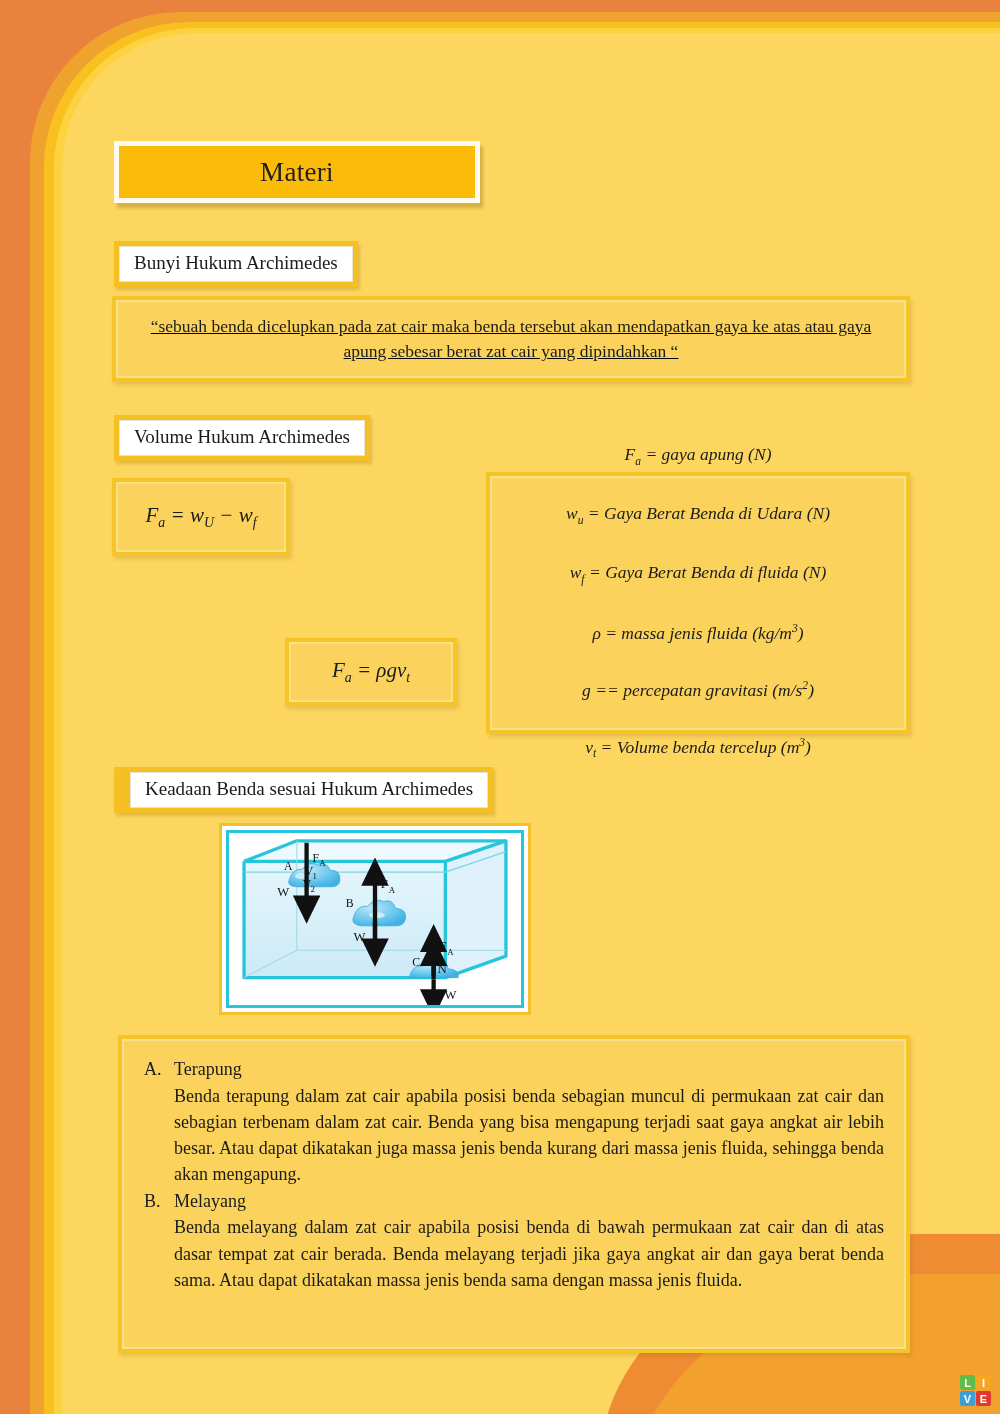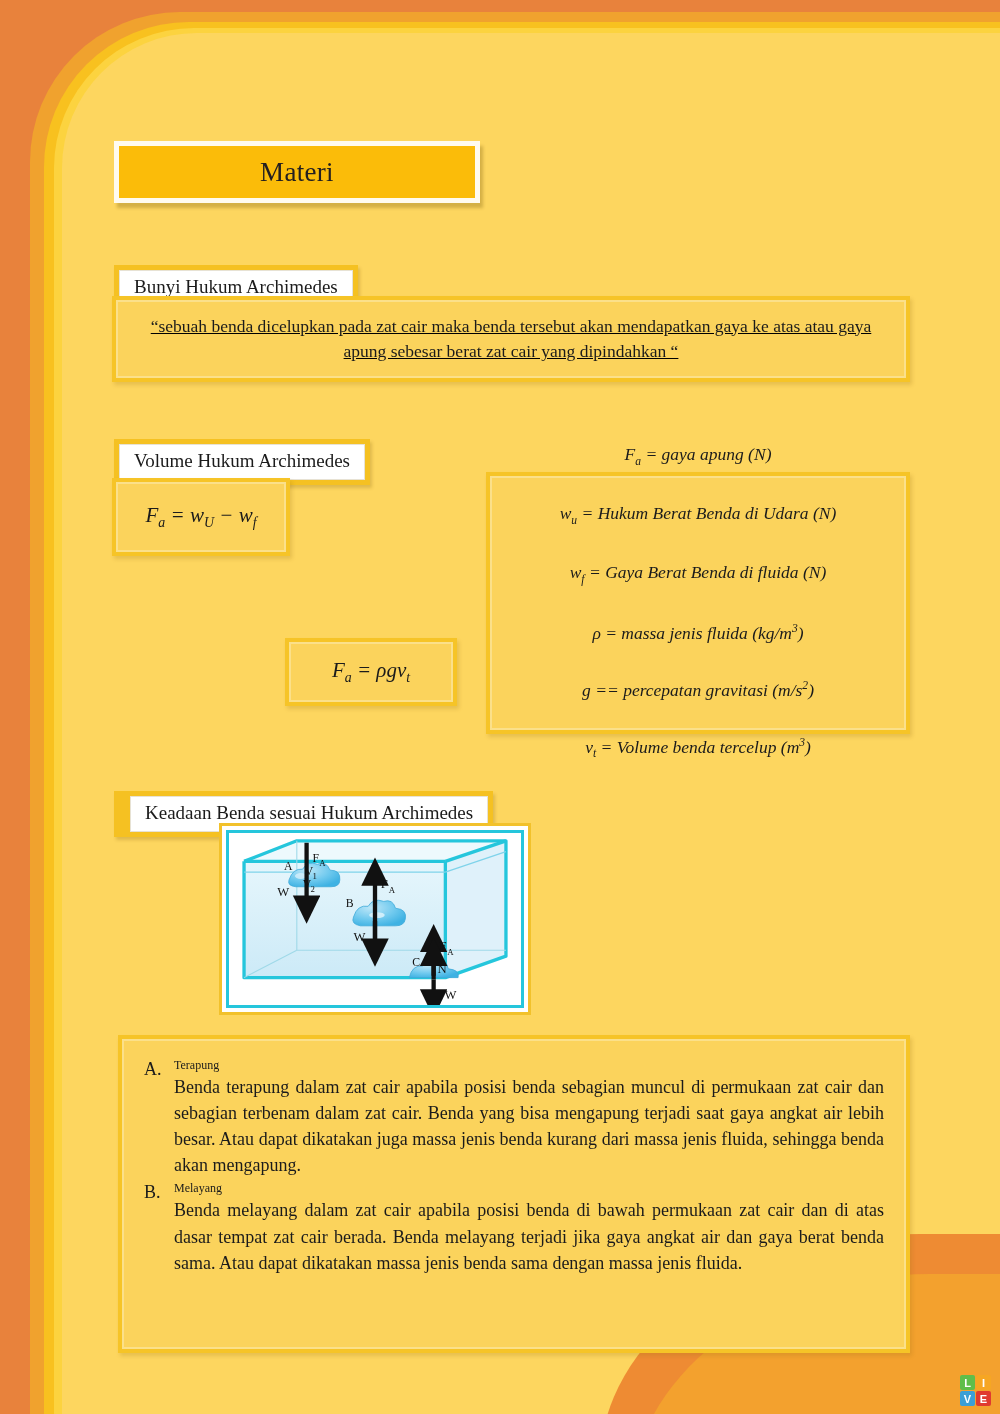--- a/index.html
+++ b/index.html
@@ -90,21 +90,20 @@
     color: #231F20;
     letter-spacing: .3px;
   }
 
   
   .label-chip {
     position: absolute;
     background: #F5C122;
     padding: 5px;
     box-shadow: 2px 3px 3px rgba(140,105,20,0.25);
-    margin-top: 24px;
   }
   .label-chip .inner {
     background: #FFFFFF;
     border: 1px solid #E7E2D4;
     padding: 5px 14px 7px 14px;
     display: flex;
     align-items: center;
   }
   .label-chip .inner span {
     font-size: 19px;
@@ -207,21 +206,21 @@
   }
   .desc-marker {
     width: 30px;
     flex: 0 0 30px;
     font-size: 18px;
     color: #1B1B1B;
     line-height: 1.42;
   }
   .desc-content { flex: 1; }
   .desc-heading {
-    font-size: 12px;
+    font-size: 18px;
     color: #1B1B1B;
     line-height: 1.42;
   }
   .desc-para {
     font-size: 18px;
     color: #1B1B1B;
     line-height: 1.45;
     text-align: justify;
     text-justify: inter-word;
   }
@@ -317,21 +316,21 @@
         </div>
       </div>
     </div>
 
     <div class="gold-box legend-box">
       <div class="rim">
         <div class="legend-line">
           <i>F</i><sub>a</sub> = <i>gaya apung</i> (<i>N</i>)
         </div>
         <div class="legend-line">
-          <i>w</i><sub>u</sub> = <i>Hukum Berat Benda di Udara</i> (<i>N</i>)
+          <i>w</i><sub>u</sub> = <i>Gaya Berat Benda di Udara</i> (<i>N</i>)
         </div>
         <div class="legend-line">
           <i>w</i><sub>f</sub> = <i>Gaya Berat Benda di fluida</i> (<i>N</i>)
         </div>
         <div class="legend-line">
           <i>ρ</i> = <i>massa jenis fluida</i> (<i>kg/m</i><sup>3</sup>)
         </div>
         <div class="legend-line">
           <i>g</i> == <i>percepatan gravitasi</i> (<i>m/s</i><sup>2</sup>)
         </div>

